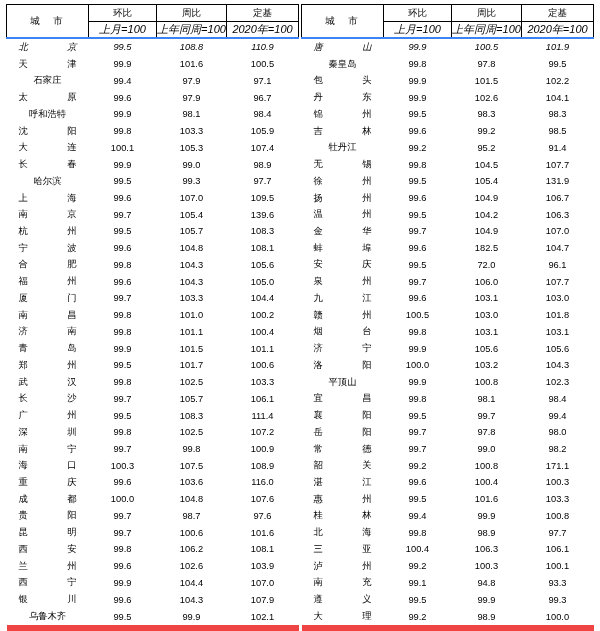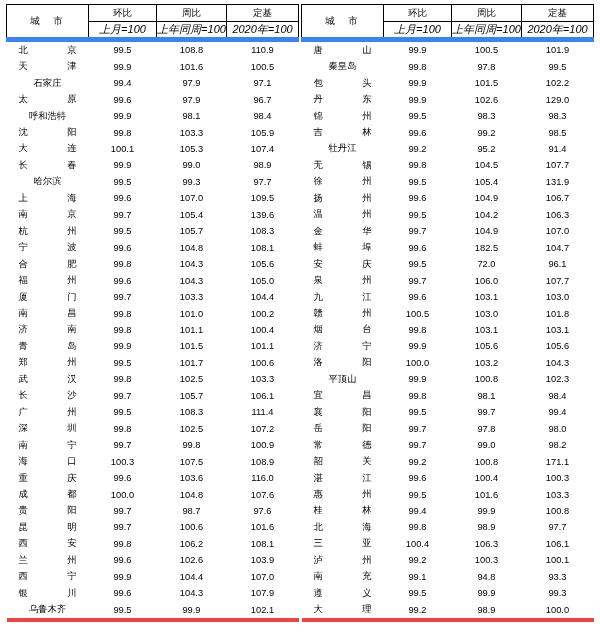--- a/index.html
+++ b/index.html
@@ -5,21 +5,21 @@
   html,body{margin:0;padding:0;background:#ffffff;}
   body{
     width:600px;height:631px;
     font-family:"Liberation Sans","DejaVu Sans",sans-serif;
     color:#000;
     -webkit-font-smoothing:antialiased;
   }
   .sheet{
     width:600px;height:631px;
     box-sizing:border-box;
-    padding:4px 6px 9px 6px;
+    padding:4px 6px 0 6px;
     display:flex;
     justify-content:space-between;
   }
   table{
     border-collapse:collapse;
     table-layout:fixed;
     width:292px;
     font-size:9px;
   }
   col.c-city{width:82px;}
@@ -51,24 +51,25 @@
     white-space:nowrap;
   }
   tbody td.city{
     text-align:center;
     letter-spacing:0;
   }
   tbody td.num{
     text-align:center;
   }
   tbody tr:first-child td{
-    border-top:5px solid #3b82f6;
+    border-top:2px solid #3b82f6;
+    font-style:italic;
   }
   tbody tr:last-child td{
-    border-bottom:4px solid #ef4444;
+    border-bottom:6px solid #ef4444;
   }
   
   .cityname{
     display:inline-block;
     min-width:58px;
     text-align:justify;
     text-align-last:justify;
     font-size:9.3px;
   }
   .cityname.long{
@@ -352,21 +353,21 @@
         <tr>
           <td class="city"><span class="cityname">包　头</span></td>
           <td class="num">99.9</td>
           <td class="num">101.5</td>
           <td class="num">102.2</td>
         </tr>
         <tr>
           <td class="city"><span class="cityname">丹　东</span></td>
           <td class="num">99.9</td>
           <td class="num">102.6</td>
-          <td class="num">129.0</td>
+          <td class="num">104.1</td>
         </tr>
         <tr>
           <td class="city"><span class="cityname">锦　州</span></td>
           <td class="num">99.5</td>
           <td class="num">98.3</td>
           <td class="num">98.3</td>
         </tr>
         <tr>
           <td class="city"><span class="cityname">吉　林</span></td>
           <td class="num">99.6</td>

